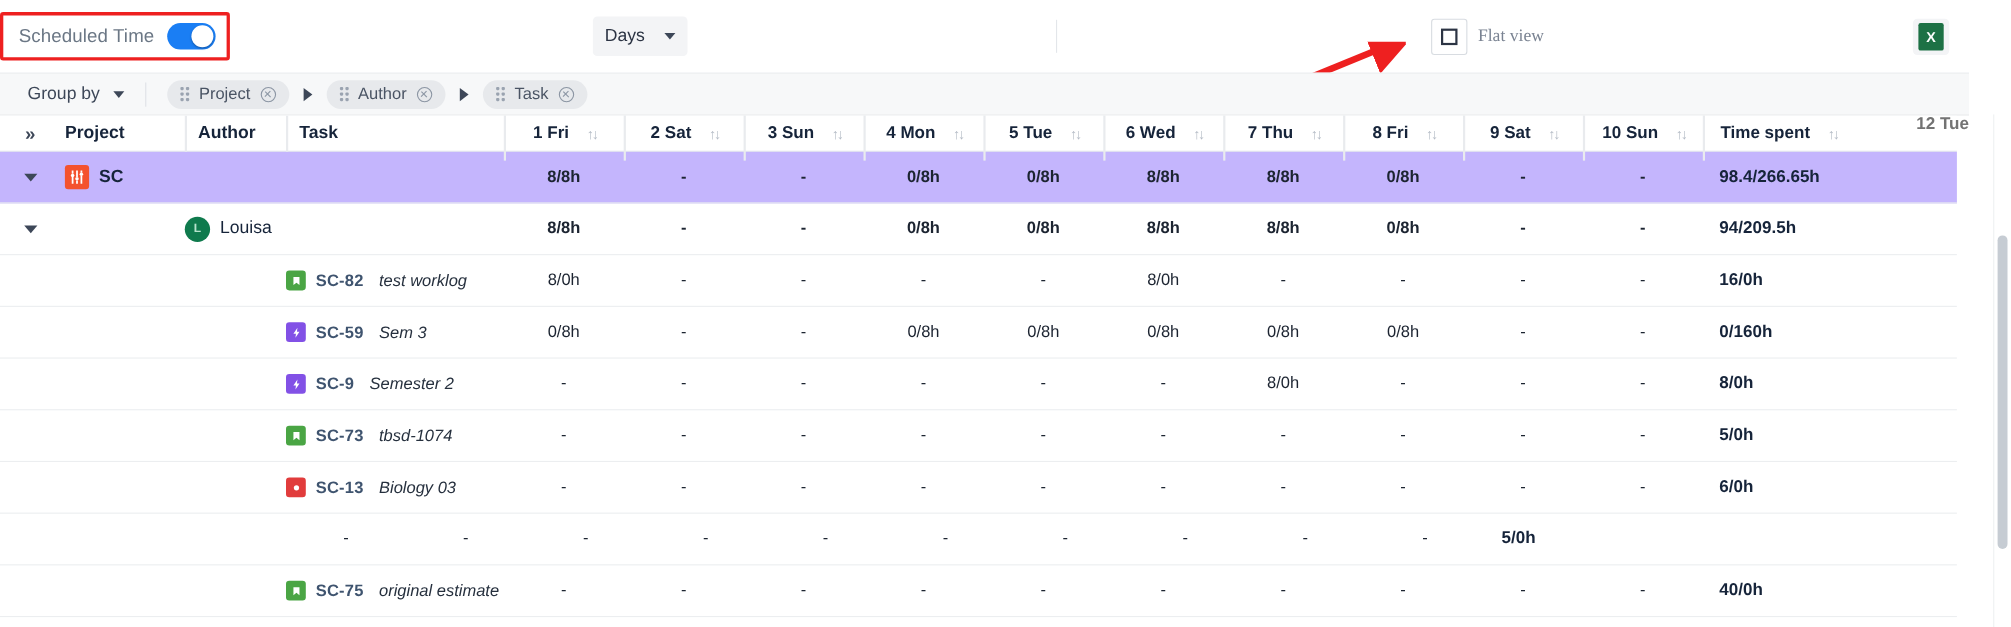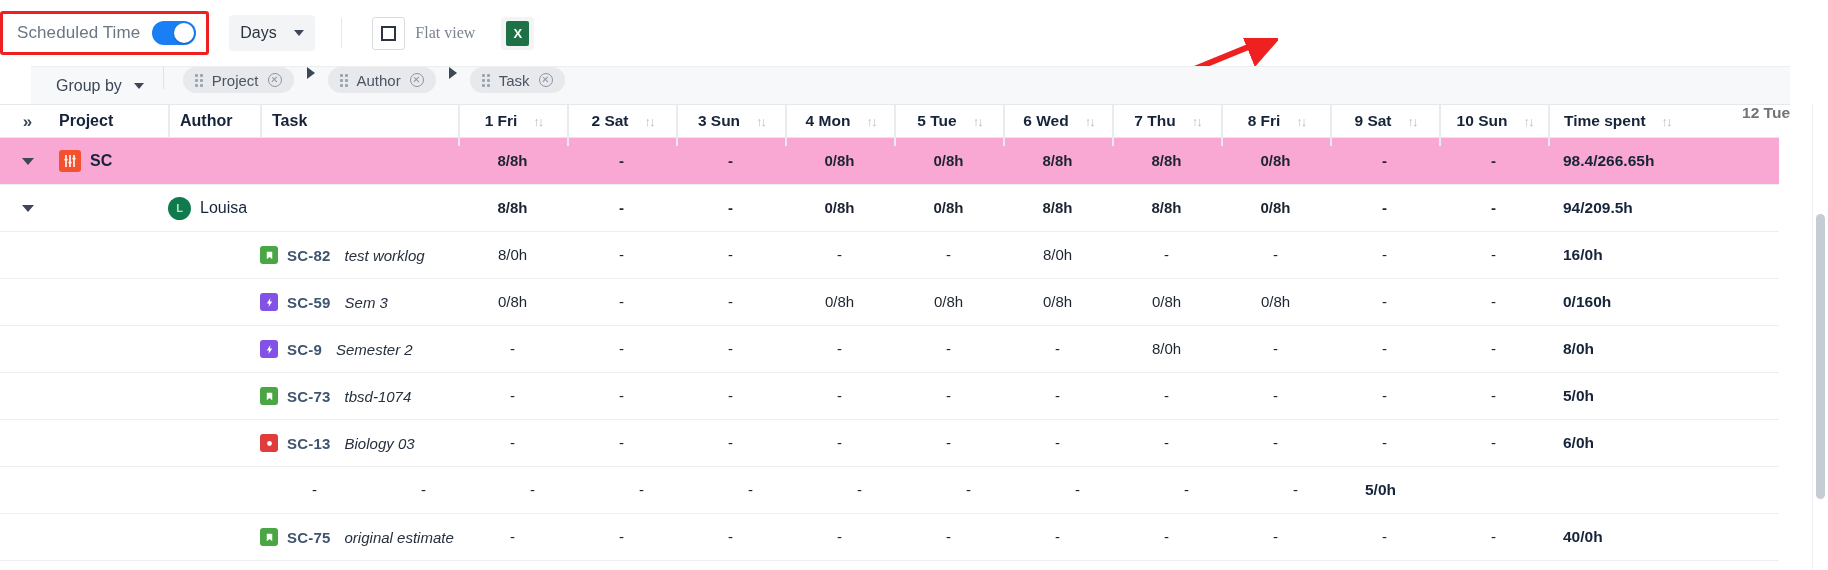--- a/index.html
+++ b/index.html
@@ -13,21 +13,21 @@
     position: relative;
     width: 1828px; height: 570px;
     background: #ffffff;
   }
 
   
   .toolbar {
     position: absolute; left: 0; top: 0;
     width: 1790px; height: 66px;
     background: #ffffff;
-    display: flex; align-items: center; justify-content: flex-start;
+    display: flex; align-items: center; justify-content: space-between;
     padding-right: 18px;
     gap: 12px;
   }
   .sched-wrap {
     display: flex; align-items: center;
     border: 3px solid #ee2020;
     border-radius: 3px;
     padding: 6px 10px 6px 14px;
     gap: 12px;
     height: 44px;
@@ -93,23 +93,22 @@
 
   
   .arrow { position: absolute; left: 1148px; top: 38px; pointer-events: none; }
 
   
   .groupbar {
     position: absolute; left: 0; top: 66px;
     width: 1790px; height: 38px;
     background: #f7f8f9;
     border-top: 1px solid #eceef0;
-    display: flex; 
+    display: flex; align-items: center;
     padding-left: 25px;
-    margin-left: 31px;
   }
   .groupby-btn { display: flex; align-items: center; gap: 12px; cursor: pointer; }
   .groupby-btn .txt { font-size: 16px; color: #3d4758; }
   .gb-sep { width: 1px; height: 22px; background: #dfe2e6; margin: 0 19px; }
   .chip {
     display: flex; align-items: center; gap: 9px;
     background: #e7e9ec; border-radius: 13px;
     height: 26px; padding: 0 12px;
   }
   .chip .txt { font-size: 15px; color: #4a5464; }
@@ -145,21 +144,21 @@
   }
   .row {
     display: flex; align-items: center;
     height: 47px;
     border-bottom: 1px solid #eceef0;
     width: 1779px;
   }
   .row.head {
     height: 33px; background: #fff; border-bottom: 1px solid #e3e6ea;
   }
-  .row.grp1 { background: #f9a8d4; height: 47px; }
+  .row.grp1 { background: #c4b5fd; height: 47px; }
 
   .c-exp   { width: 55px; display: flex; justify-content: center; align-items: center; flex: 0 0 auto; }
   .c-proj  { width: 113px; flex: 0 0 auto; display: flex; align-items: center; gap: 9px; padding-left: 4px; }
   .c-auth  { width: 92px; flex: 0 0 auto; display: flex; align-items: center; gap: 9px; }
   .c-task  { width: 198px; flex: 0 0 auto; display: flex; align-items: center; gap: 9px; }
   .c-day   { width: 109px; flex: 0 0 auto; text-align: center; }
   .c-total { width: 180px; flex: 0 0 auto; padding-left: 15px; }
 
   .row.head .c-proj, .row.head .c-auth, .row.head .c-task {
     font-size: 16px; font-weight: bold; color: #16243a;

